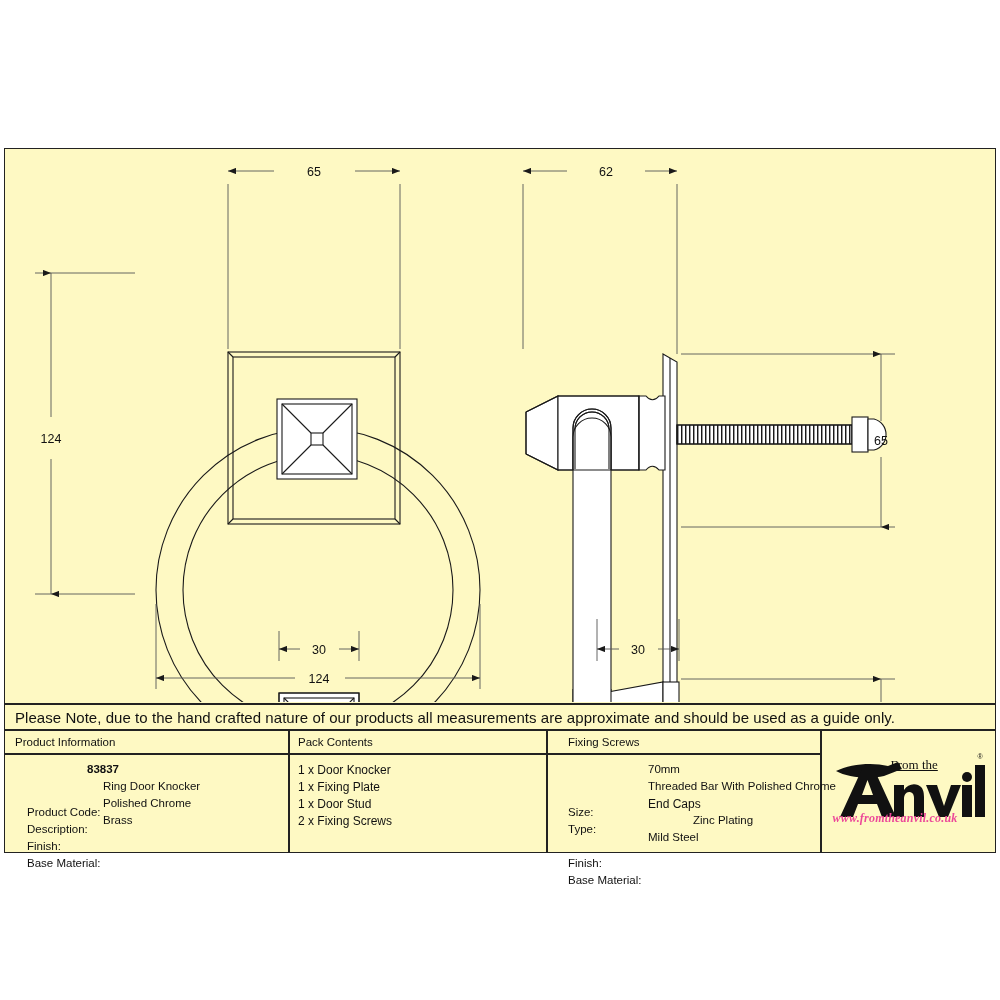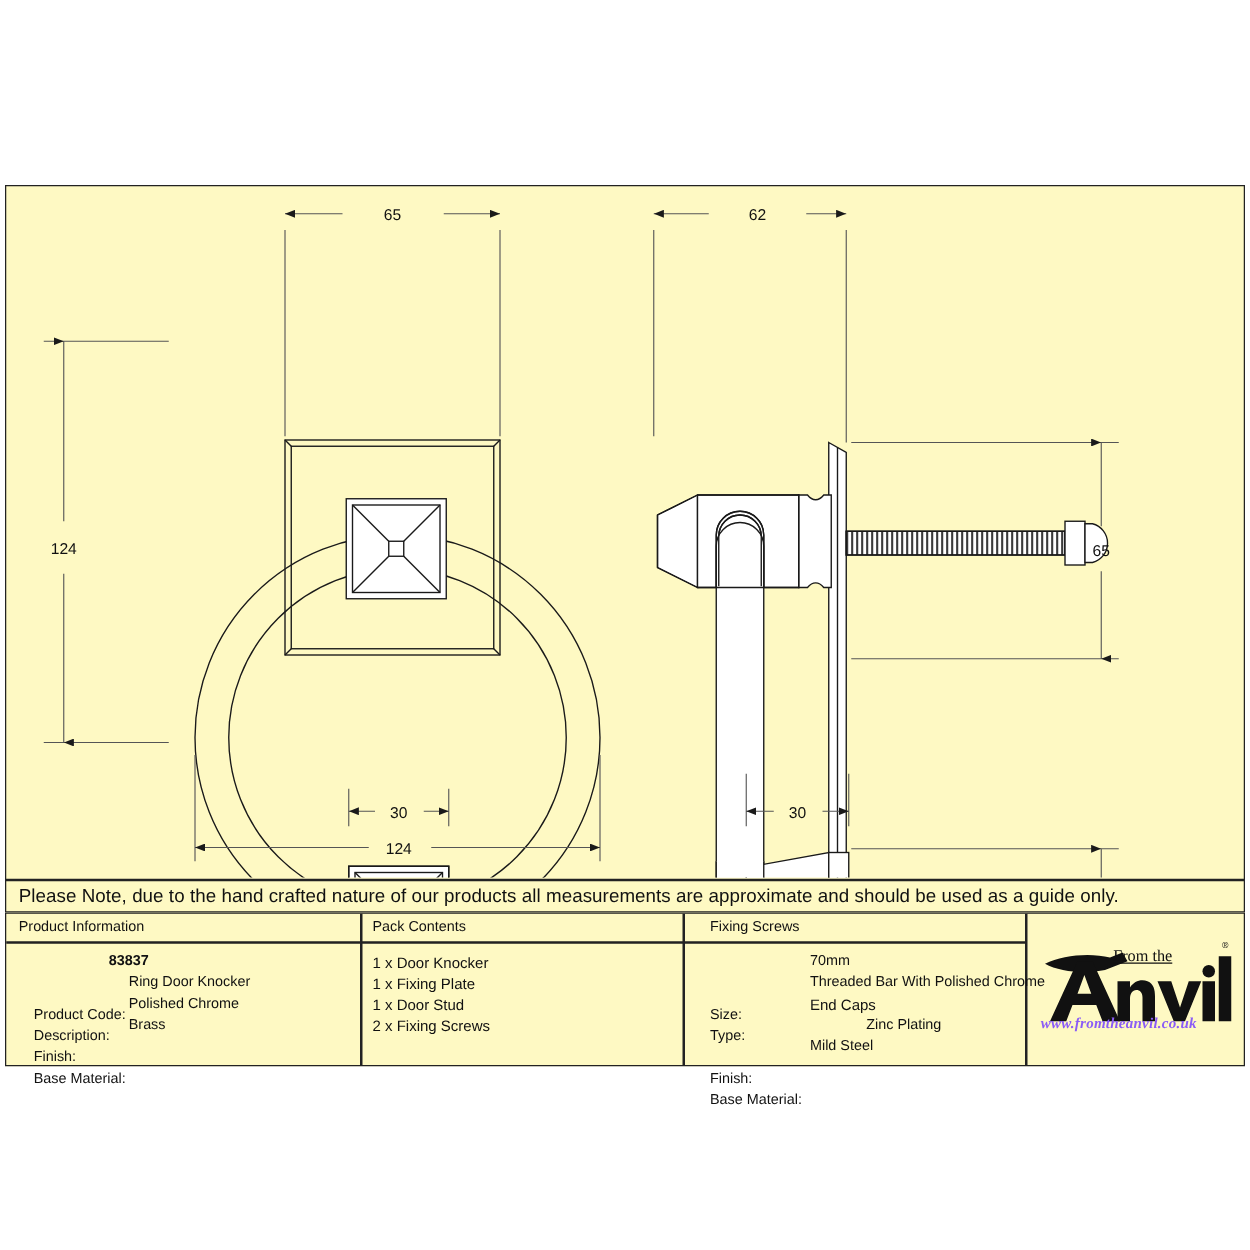--- a/index.html
+++ b/index.html
@@ -299,17 +299,17 @@
                  M 34 46 L 45 46 L 39.5 31 Z" fill="#111"></path>
 
         <path d="M 66 68 L 66 36 L 76 36 L 76 41 C 79 36 85 34 90 36 C 95 38 96 43 96 48 L 96 68 L 86 68 L 86 49 C 86 45 84 43 81 43 C 78 43 76 46 76 50 L 76 68 Z" fill="#111"></path>
         <path d="M 98 36 L 109 36 L 116 57 L 123 36 L 133 36 L 120 68 L 111 68 Z" fill="#111"></path>
         <path d="M 134 36 L 144 36 L 144 68 L 134 68 Z" fill="#111"></path>
         <circle cx="139" cy="28" r="5" fill="#111"></circle>
         <path d="M 147 16 L 157 16 L 157 68 L 147 68 Z" fill="#111"></path>
       </svg>
       <div style="position:absolute;left:63px;top:8px;font-family:'Liberation Serif',serif;font-size:13px;color:#111;text-decoration:underline;">From the</div>
       <div style="position:absolute;left:150px;top:4px;font-size:7px;color:#111;">®</div>
-      <div style="position:absolute;left:5px;top:62px;font-family:'Liberation Serif',serif;font-style:italic;font-weight:bold;font-size:12px;color:#8b5cf6;letter-spacing:0.2px;">www.fromtheanvil.co.uk</div>
+      <div style="position:absolute;left:5px;top:62px;font-family:'Liberation Serif',serif;font-style:italic;font-weight:bold;font-size:12px;color:#ec4899;letter-spacing:0.2px;">www.fromtheanvil.co.uk</div>
     </div>
   </div>
 
 </div>
 
 </body></html>

